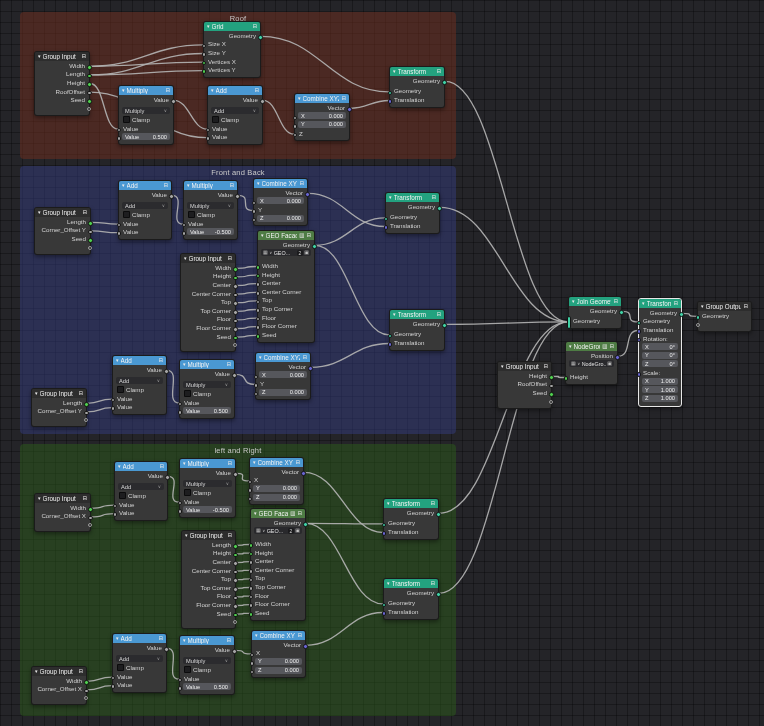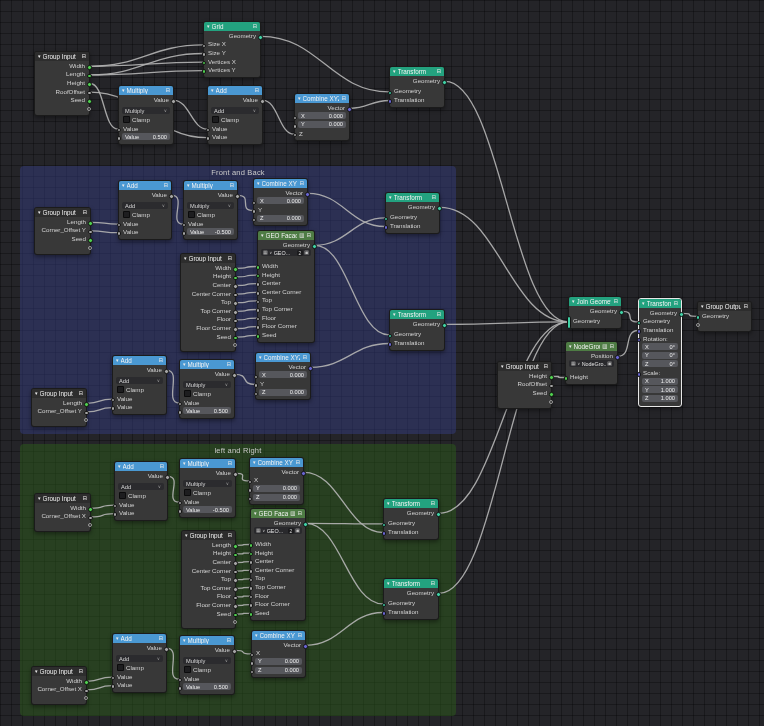--- a/index.html
+++ b/index.html
@@ -46,20 +46,23 @@
     border:1px solid #141414;box-sizing:border-box;z-index:3;}
   .sock.multi{width:4px;height:13px;border-radius:2.5px;}
   .vsock{position:absolute;width:4px;height:4px;border-radius:50%;
     border:1px solid #9a9a9a;box-sizing:border-box;background:transparent;}
 </style>
 </head>
 <body>
 
 <div class="canvas">
   <div id="frames" class="layer">
+      <div class="frame" style="left: 20px; top: 12px; width: 436px; height: 147px; background: rgba(112, 46, 30, 0.52);">
+        <div class="frame-title">Roof</div>
+      </div>
       <div class="frame" style="left: 20px; top: 444px; width: 436px; height: 272px; background: rgba(44, 92, 26, 0.5);">
         <div class="frame-title">left and Right</div>
       </div>
       <div class="frame" style="left: 20px; top: 166px; width: 436px; height: 268px; background: rgba(52, 60, 126, 0.5);">
         <div class="frame-title">Front and Back</div>
       </div>
     </div>
   <svg id="links" class="layer" width="764" height="726">
       <path d="M 90 66.3 C 140.85 66.3, 152.15 44.9, 203 44.9" fill="none" stroke="#b2b2b2" stroke-width="1.3" opacity="0.92"></path>
       <path d="M 90 66.3 C 140.85 66.3, 152.15 62.1, 203 62.1" fill="none" stroke="#b2b2b2" stroke-width="1.3" opacity="0.92"></path>

